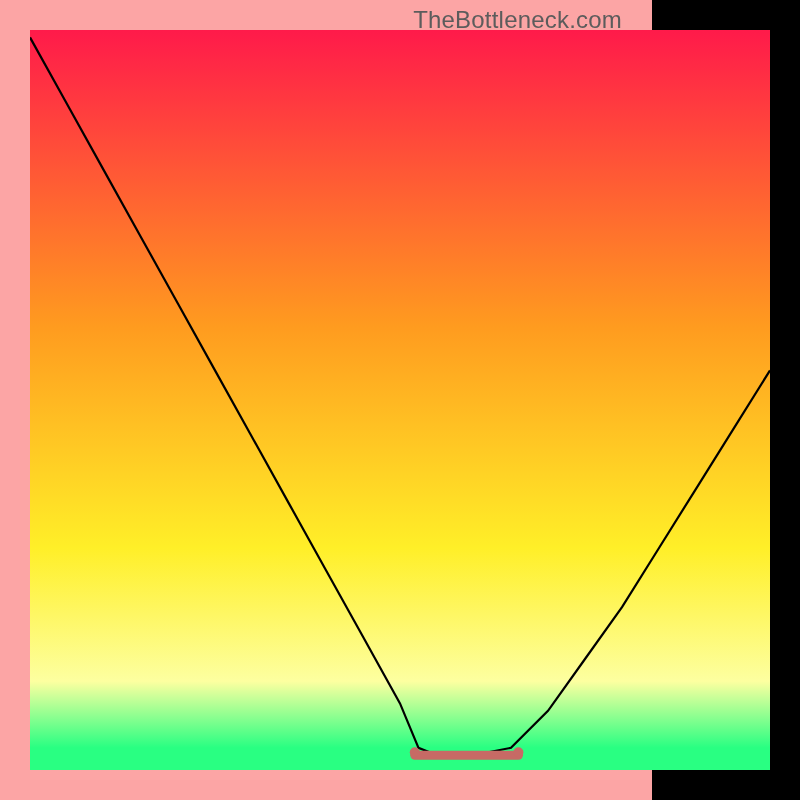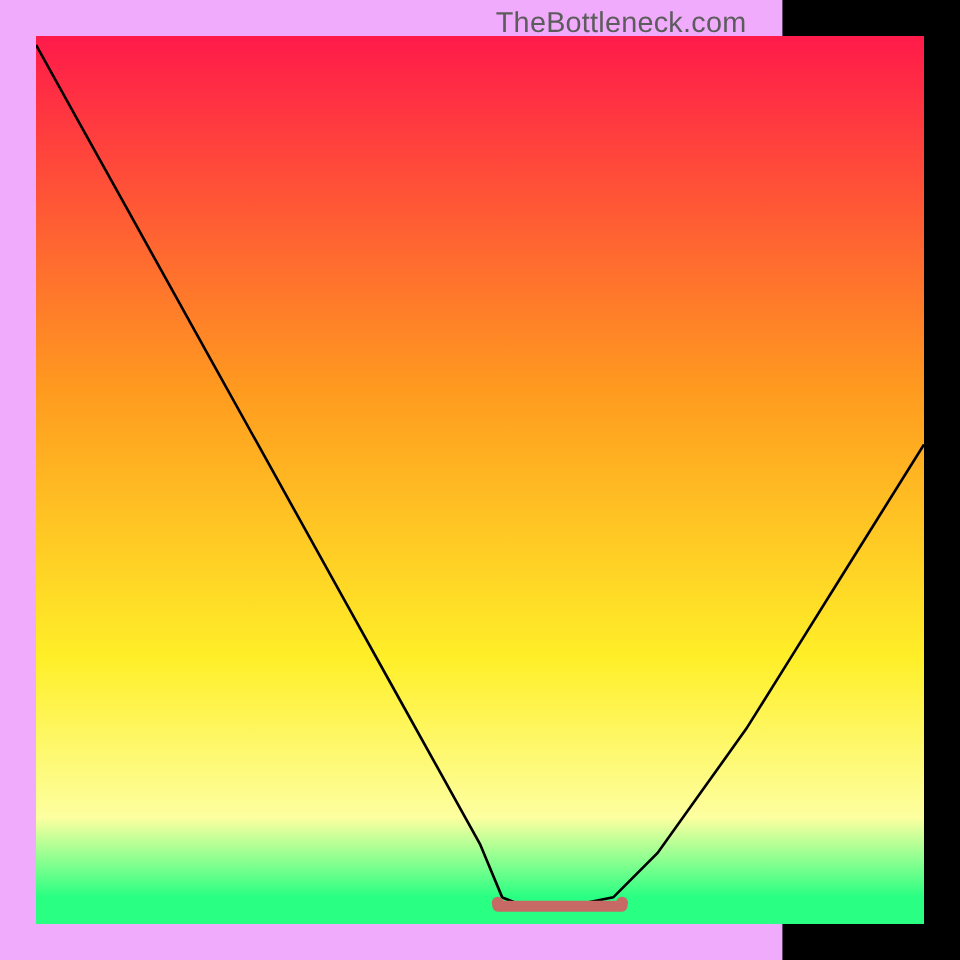--- a/index.html
+++ b/index.html
@@ -1,16 +1,16 @@
 <!DOCTYPE html>
 <html><head>
 <meta charset="utf-8">
 <style>
   html,body{margin:0;padding:0;width:800px;height:800px;background:#000;font-family:Arial,Helvetica,sans-serif;overflow:hidden}
-  .container{position:relative;width:652px;height:800px;background:#f0abfc}
+  .container{position:relative;width:652px;height:800px;background:#fca5a5}
   .watermark{position:absolute;top:6px;right:30px;color:#5c5c5c;font-size:24px;letter-spacing:0.2px;z-index:5}
   .plot-frame{position:absolute;left:30px;top:30px;width:740px;height:740px;overflow:hidden}
   svg{position:absolute;inset:0}
 </style>
 </head>
 <body>
 
 <div class="container">
   <div class="watermark">TheBottleneck.com</div>
 

